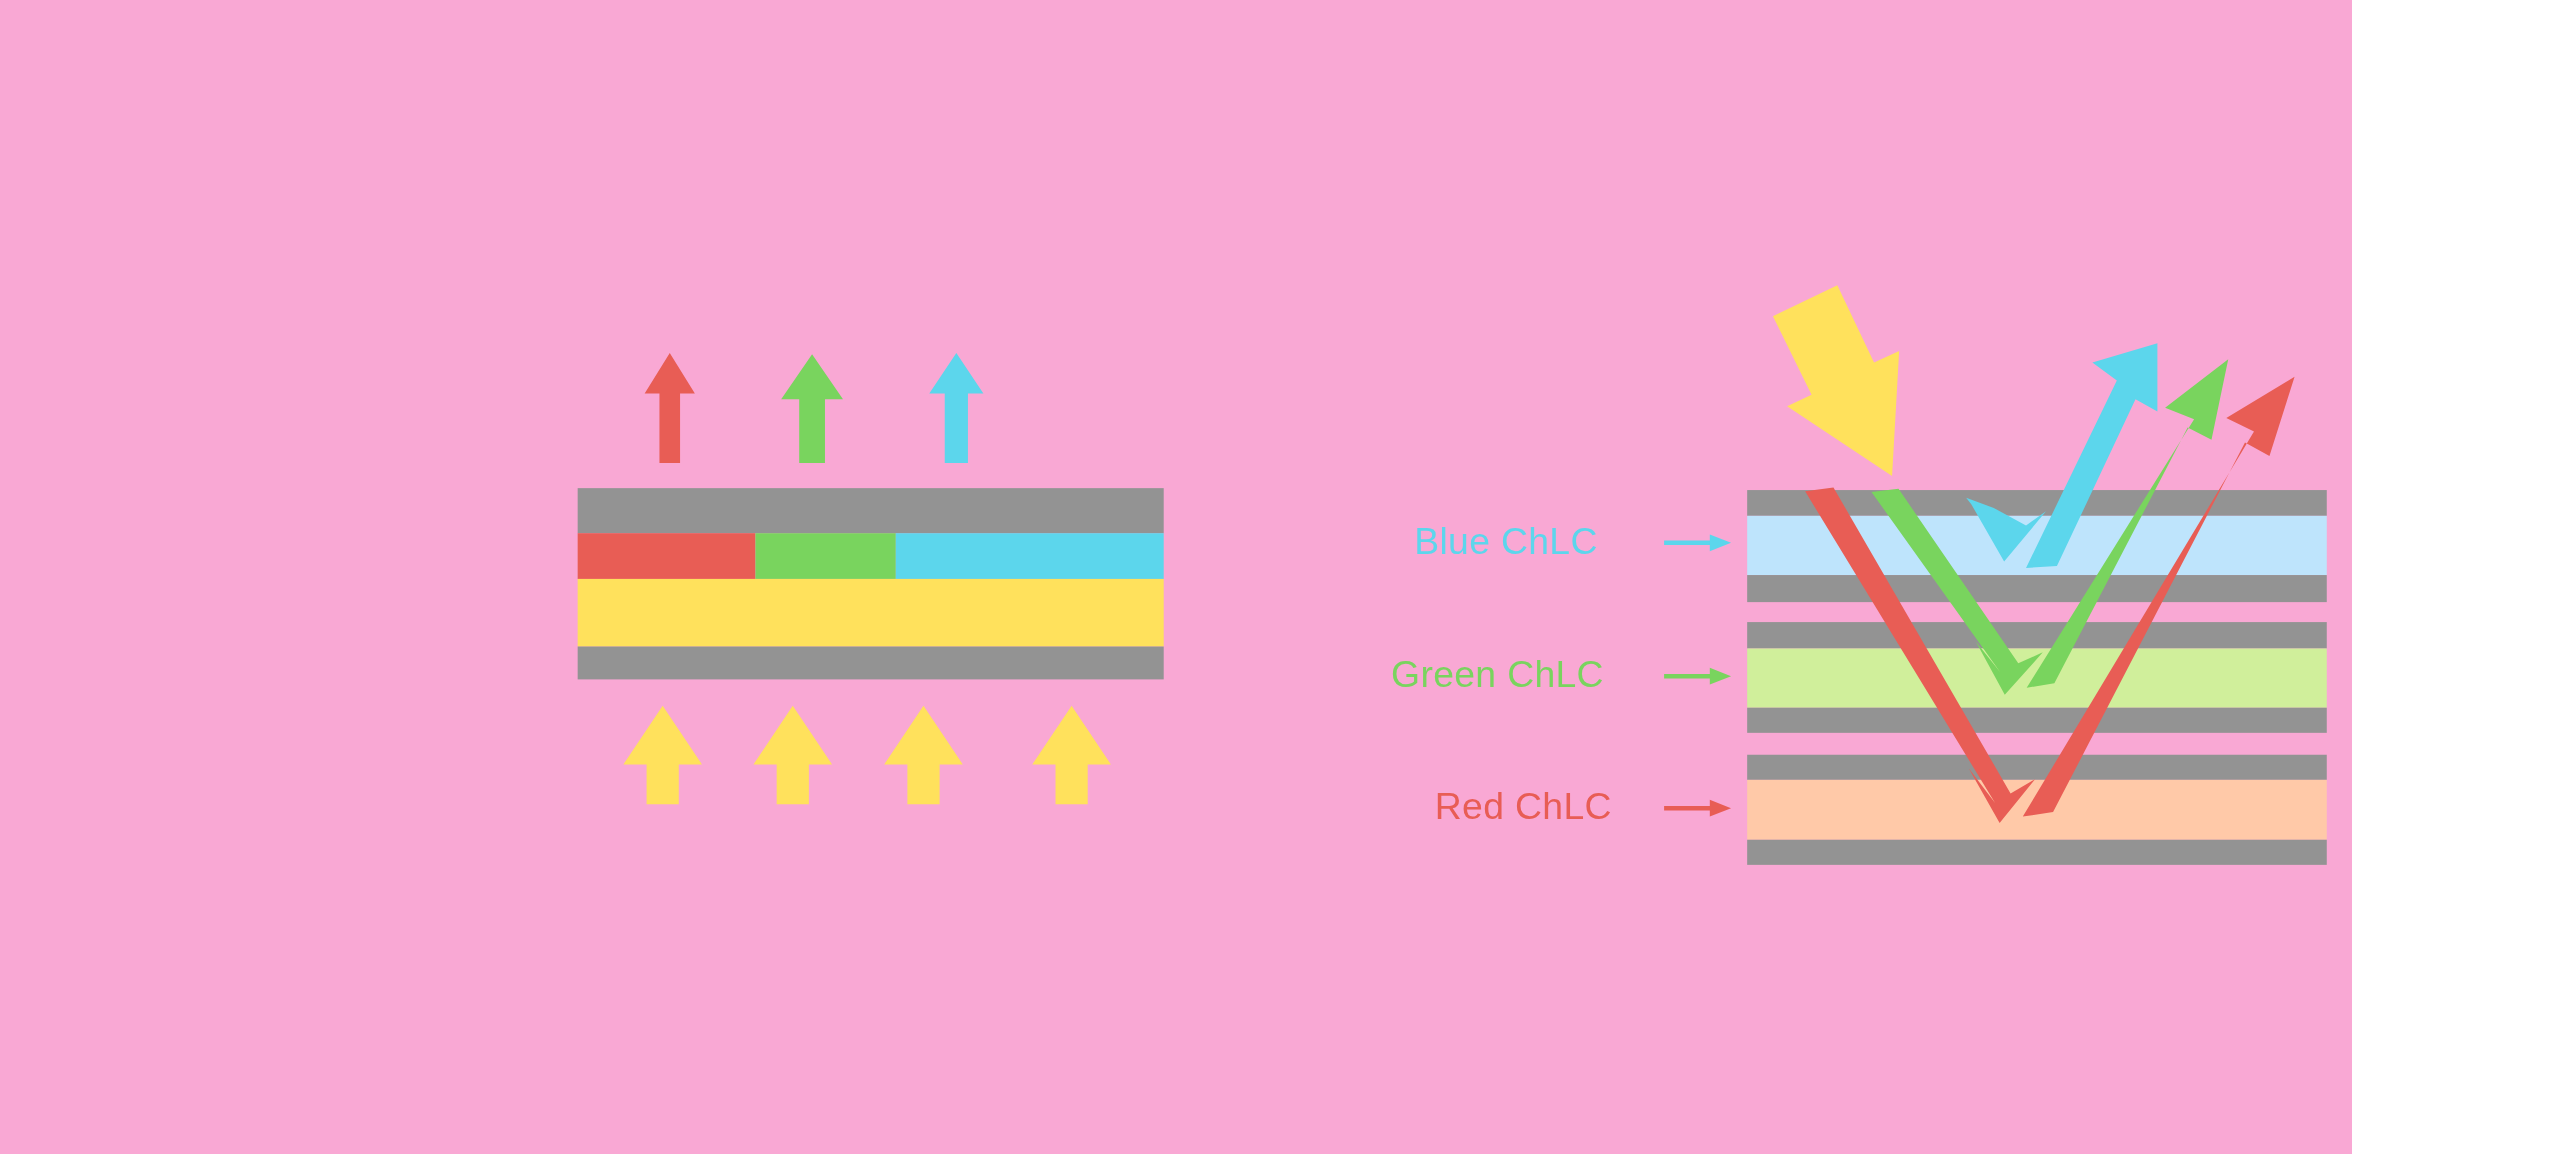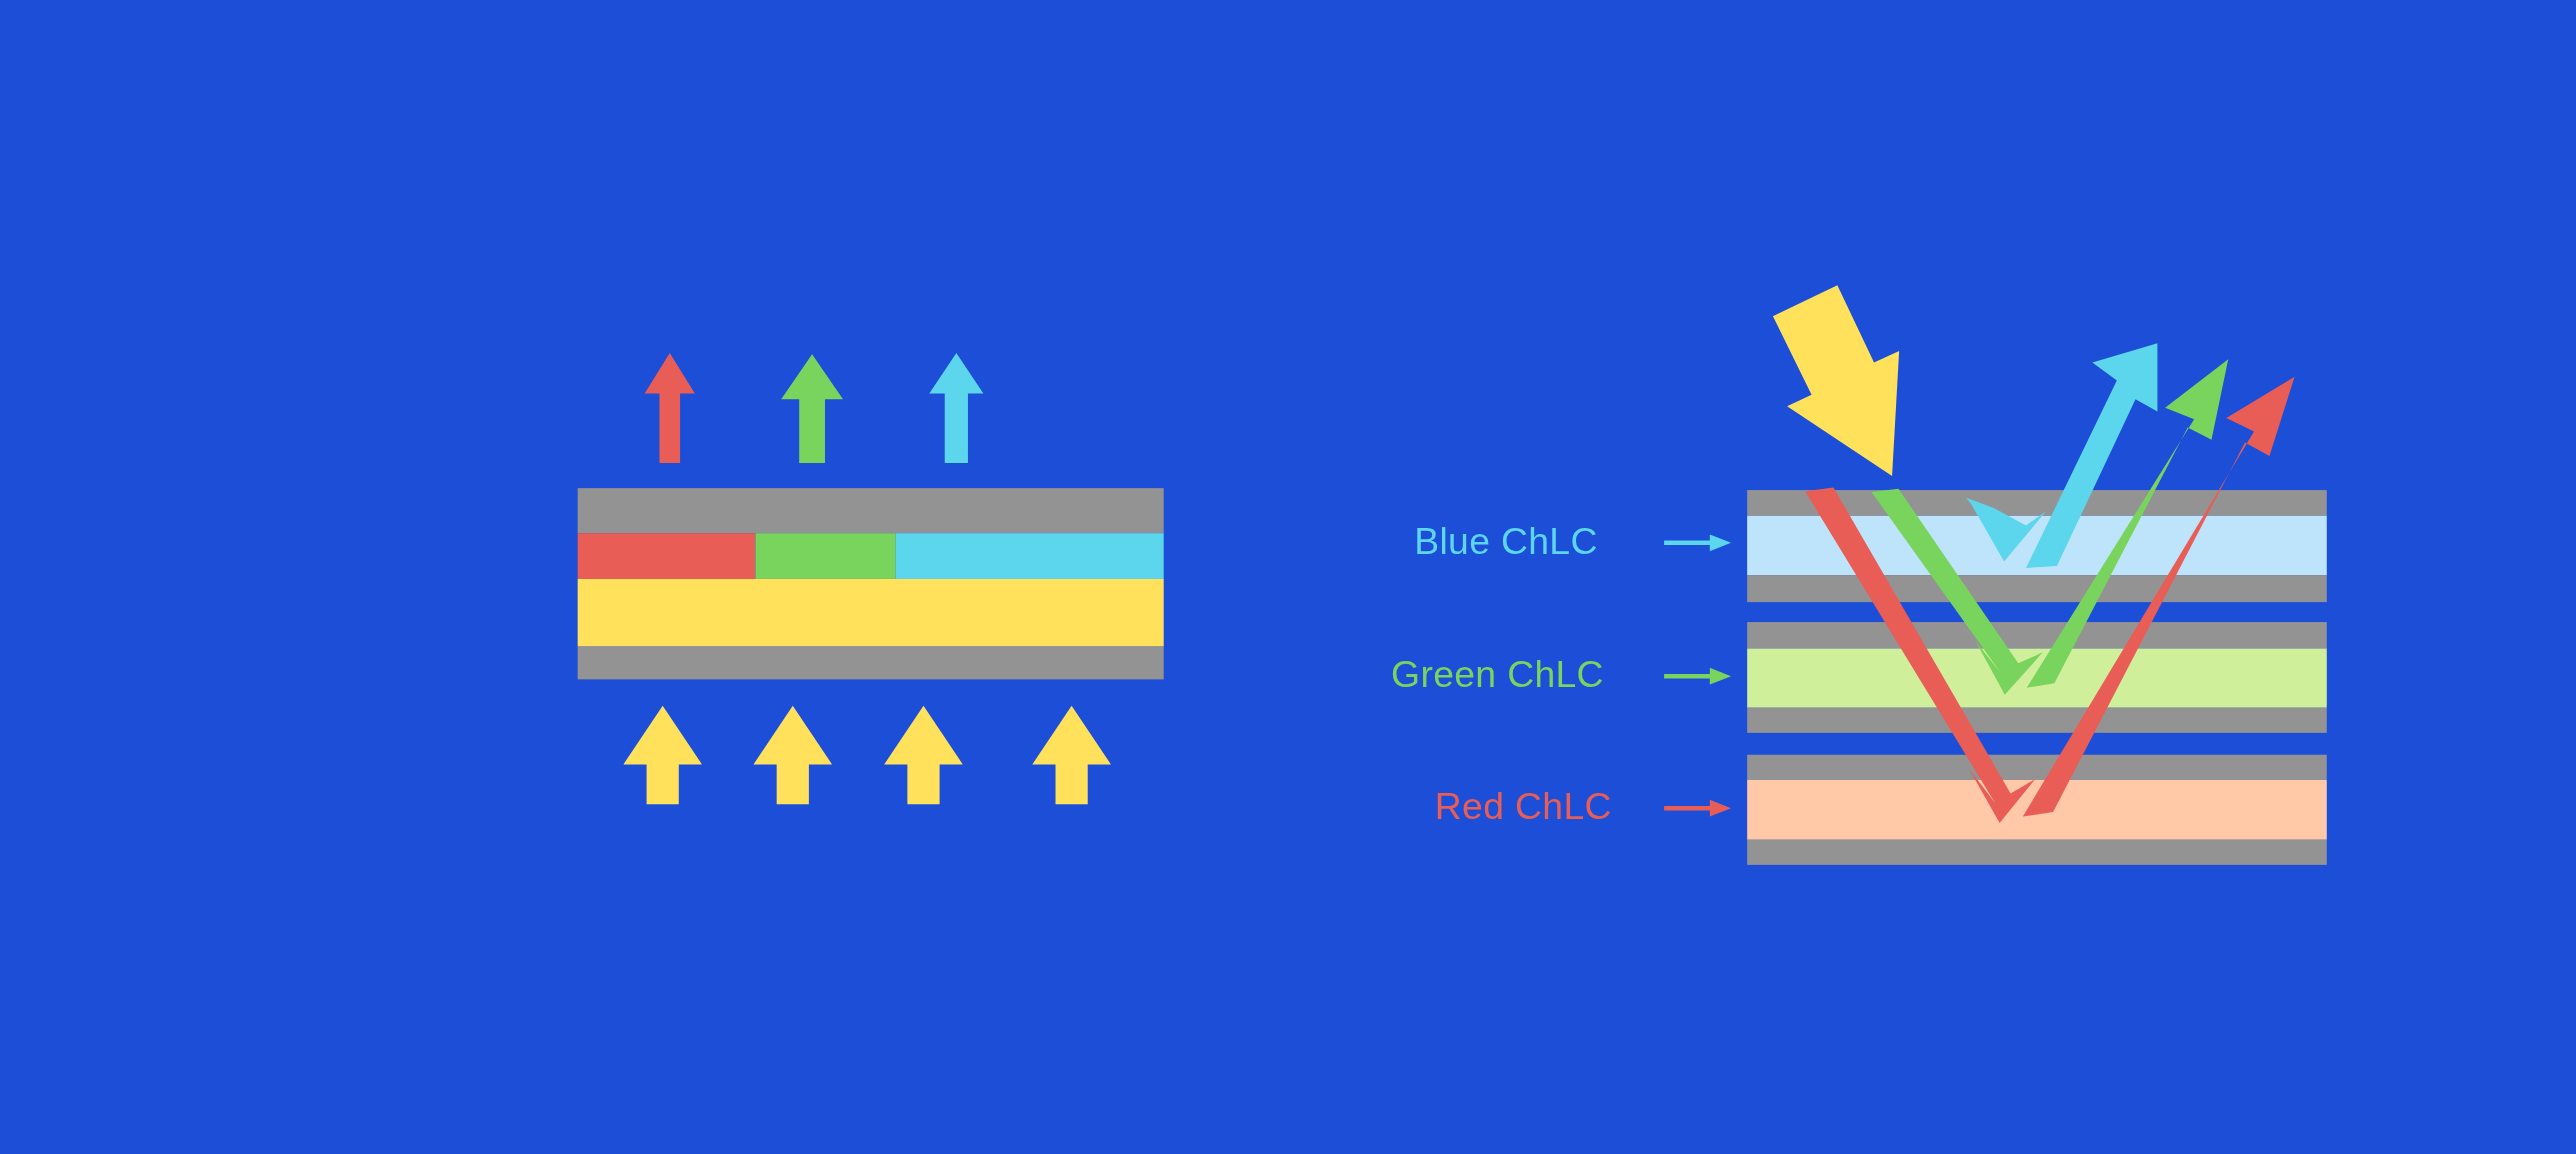--- a/index.html
+++ b/index.html
@@ -9,23 +9,23 @@
     background: #ffffff;
   }
   body {
     width: 2576px;
     height: 1154px;
     font-family: "Liberation Sans", sans-serif;
     overflow: hidden;
   }
   #figure-root {
     position: relative;
-    width: 2576px;
+    width: 2352px;
     height: 1154px;
-    background: #1d4ed8;
+    background: #f9a8d4;
   }
   .panel {
     position: absolute;
     top: 0;
     height: 1154px;
   }
   #left-panel  { left: 0;    width: 1288px; }
   #right-panel { left: 1288px; width: 1288px; }
   .svg-layer {
     position: absolute;

